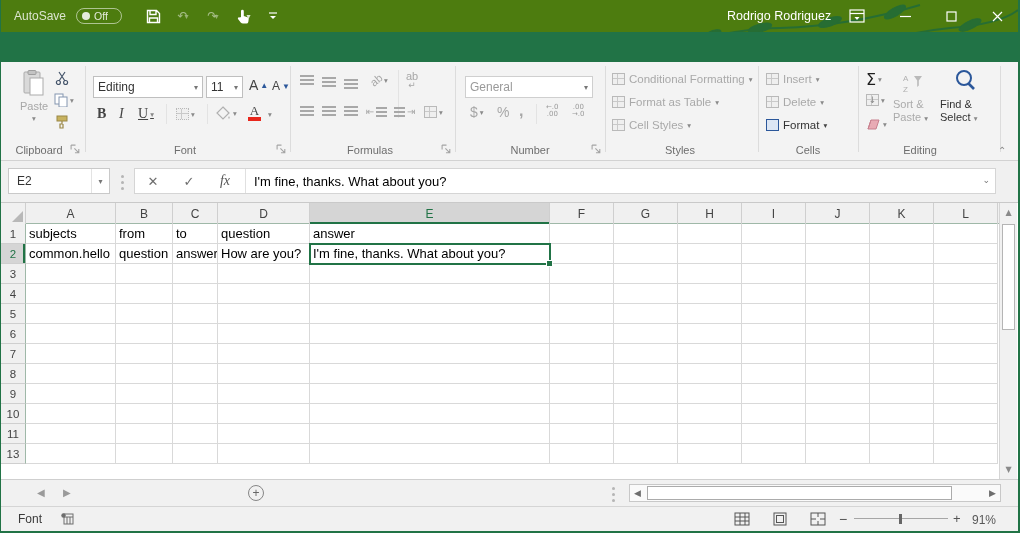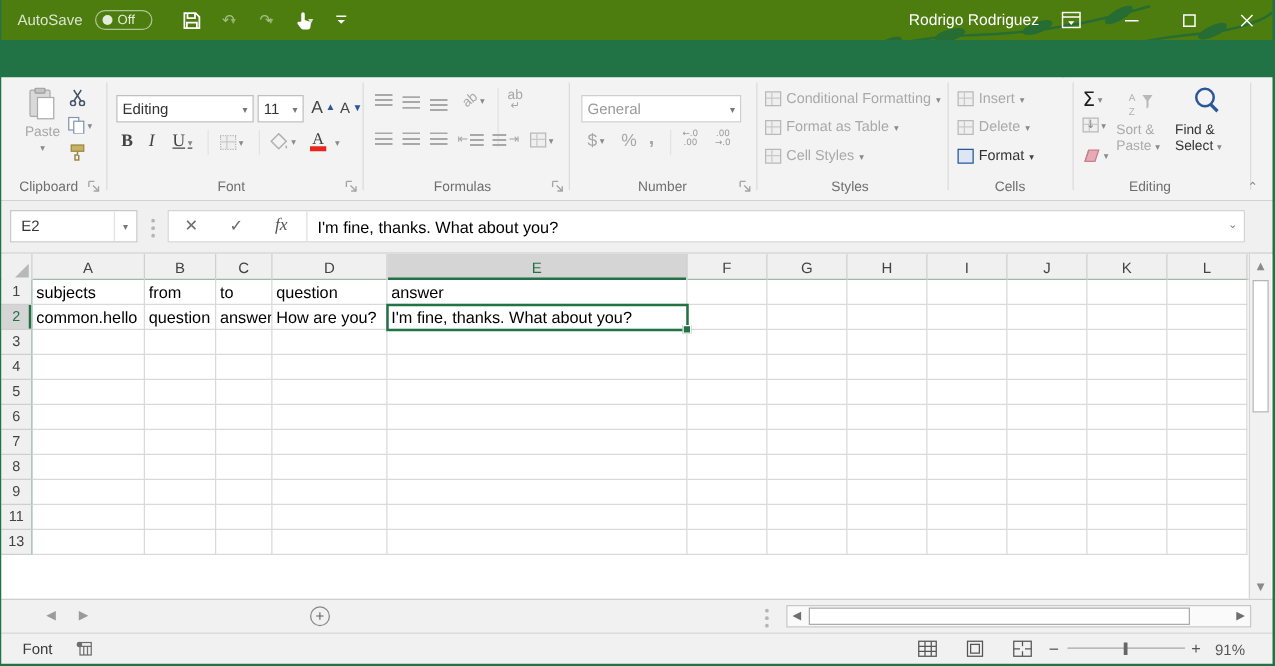--- a/index.html
+++ b/index.html
@@ -637,20 +637,35 @@
         <div class="cell" style="width: 240px;"></div>
         <div class="cell" style="width: 64px;"></div>
         <div class="cell" style="width: 64px;"></div>
         <div class="cell" style="width: 64px;"></div>
         <div class="cell" style="width: 64px;"></div>
         <div class="cell" style="width: 64px;"></div>
         <div class="cell" style="width: 64px;"></div>
         <div class="cell" style="width: 64px;"></div>
       </div>
       <div class="grow">
+        <div class="rhead">10</div>
+        <div class="cell" style="width: 90px;"></div>
+        <div class="cell" style="width: 57px;"></div>
+        <div class="cell" style="width: 45px;"></div>
+        <div class="cell" style="width: 92px;"></div>
+        <div class="cell" style="width: 240px;"></div>
+        <div class="cell" style="width: 64px;"></div>
+        <div class="cell" style="width: 64px;"></div>
+        <div class="cell" style="width: 64px;"></div>
+        <div class="cell" style="width: 64px;"></div>
+        <div class="cell" style="width: 64px;"></div>
+        <div class="cell" style="width: 64px;"></div>
+        <div class="cell" style="width: 64px;"></div>
+      </div>
+      <div class="grow">
         <div class="rhead">11</div>
         <div class="cell" style="width: 90px;"></div>
         <div class="cell" style="width: 57px;"></div>
         <div class="cell" style="width: 45px;"></div>
         <div class="cell" style="width: 92px;"></div>
         <div class="cell" style="width: 240px;"></div>
         <div class="cell" style="width: 64px;"></div>
         <div class="cell" style="width: 64px;"></div>
         <div class="cell" style="width: 64px;"></div>
         <div class="cell" style="width: 64px;"></div>

